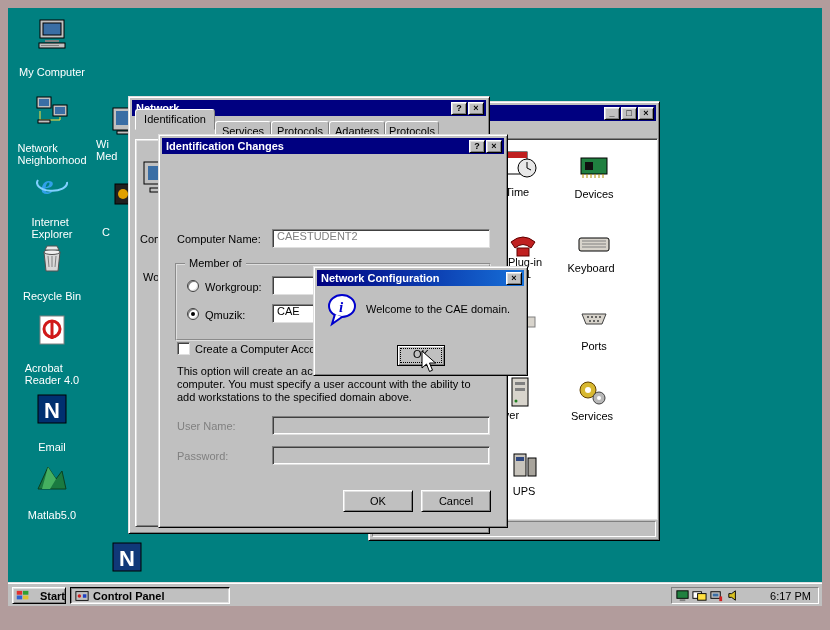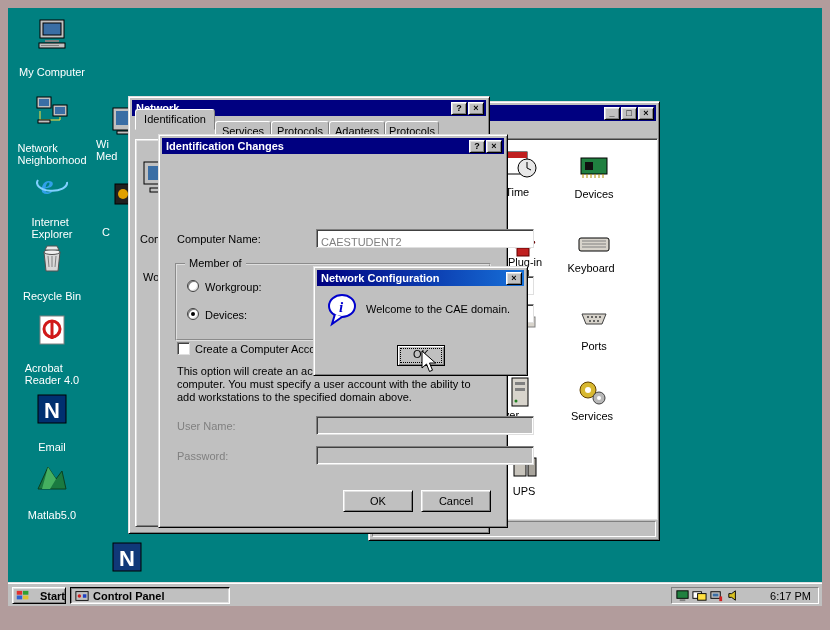--- a/index.html
+++ b/index.html
@@ -15,21 +15,21 @@
   .titlebar { position:absolute; left:3px; top:3px; right:3px; height:16px; background:#000080; color:#fff;
               font-weight:bold; display:flex; align-items:center; padding-left:4px; }
   .titlebar.gradient { background:linear-gradient(90deg,#000080,#1670d8); }
   .tbtns { margin-left:auto; display:flex; gap:1px; padding-right:2px; }
   .tbtn { width:16px; height:13px; background:#c0c0c0; border:1px solid; border-color:#fff #000 #000 #fff;
           box-shadow: inset 1px 1px 0 #dfdfdf, inset -1px -1px 0 #808080; color:#000; font-weight:bold;
           font-size:9px; line-height:11px; text-align:center; }
   .btn { position:absolute; background:#c0c0c0; border:1px solid; border-color:#fff #000 #000 #fff;
          box-shadow: inset 1px 1px 0 #dfdfdf, inset -1px -1px 0 #808080; text-align:center; }
   .field { position:absolute; background:#fff; border:1px solid; border-color:#808080 #dfdfdf #dfdfdf #808080;
-           box-shadow: inset 1px 1px 0 #404040, inset -1px -1px 0 #fff; padding:6px 4px; overflow:hidden;margin-left:44px; }
+           box-shadow: inset 1px 1px 0 #404040, inset -1px -1px 0 #fff; padding:0 4px; overflow:hidden; }
   .field.disabled { background:#c0c0c0; }
   .lbl { position:absolute; white-space:pre-line; line-height:13px; }
   .gray { color:#808080; }
   .groupbox { position:absolute; border:2px groove #dfdfdf; }
   .legend { position:absolute; background:#c0c0c0; padding:0 4px; }
   .radio { position:absolute; width:12px; height:12px; border-radius:50%; background:#fff;
            border:1px solid #404040; box-shadow: inset 1px 1px 0 #808080, inset -1px -1px 0 #dfdfdf; }
   .radio.checked::after { content:""; position:absolute; left:3px; top:3px; width:4px; height:4px; border-radius:50%; background:#000; }
   .checkbox { position:absolute; width:13px; height:13px; background:#fff; border:1px solid; border-color:#808080 #dfdfdf #dfdfdf #808080;
               box-shadow: inset 1px 1px 0 #404040; }
@@ -277,21 +277,21 @@
     <div class="lbl" style="left:18px;top:98px">Computer Name:</div>
     <div class="field" style="left:113px;top:94px;width:218px;height:19px">
       <span class="gray">CAESTUDENT2</span>
     </div>
     <div class="groupbox" style="left:16px;top:128px;width:316px;height:78px"></div>
     <div class="legend" style="left:26px;top:122px">Member of</div>
     <div class="radio" style="left:28px;top:145px"></div>
     <div class="lbl" style="left:46px;top:146px">Workgroup:</div>
     <div class="field" style="left:113px;top:141px;width:218px;height:19px"></div>
     <div class="radio checked" style="left:28px;top:173px"></div>
-    <div class="lbl" style="left:46px;top:174px">Devices:</div>
+    <div class="lbl" style="left:46px;top:174px">Qmuzik:</div>
     <div class="field" style="left:113px;top:169px;width:218px;height:19px">
       <span>CAE</span>
     </div>
     <div class="checkbox" style="left:18px;top:207px"></div>
     <div class="lbl" style="left:36px;top:208px;width:300px;white-space:nowrap;overflow:hidden">Create a Computer Account in the Domain</div>
     <div class="lbl" style="left:18px;top:230px;width:322px">This option will create an account on the domain for this
 computer.  You must specify a user account with the ability to
 add workstations to the specified domain above.</div>
     <div class="lbl gray" style="left:18px;top:285px">User Name:</div>
     <div class="field disabled" style="left:113px;top:281px;width:218px;height:19px"></div>

